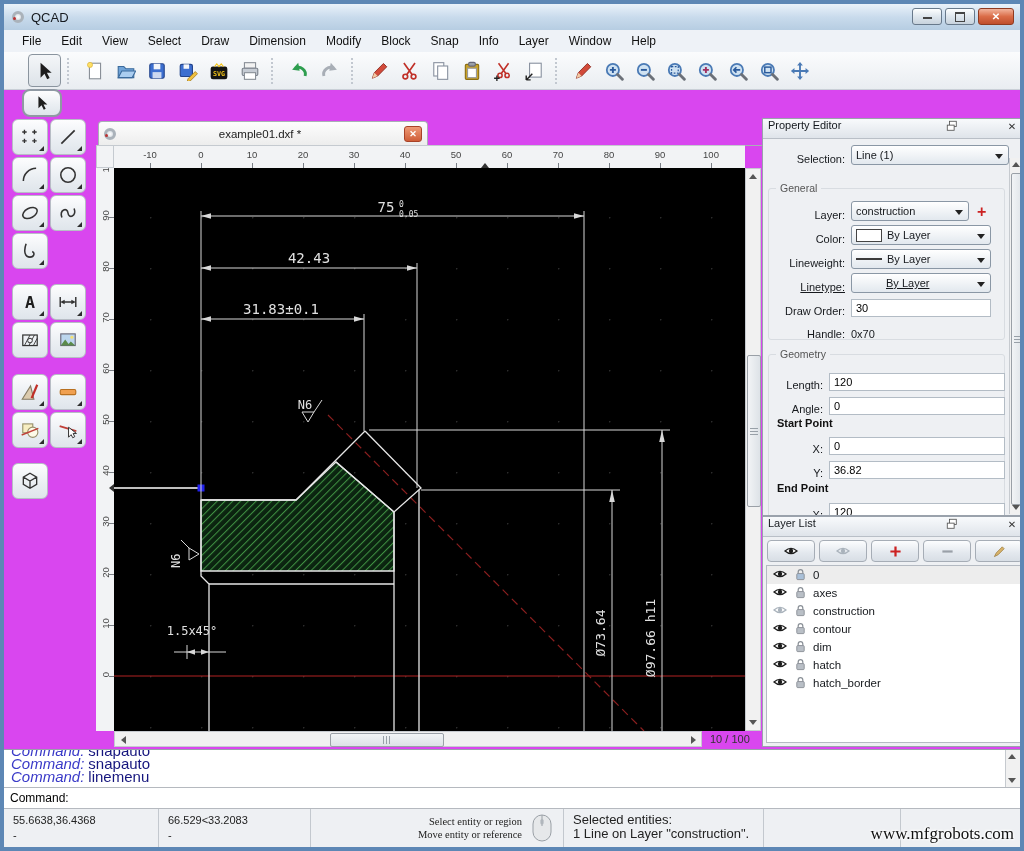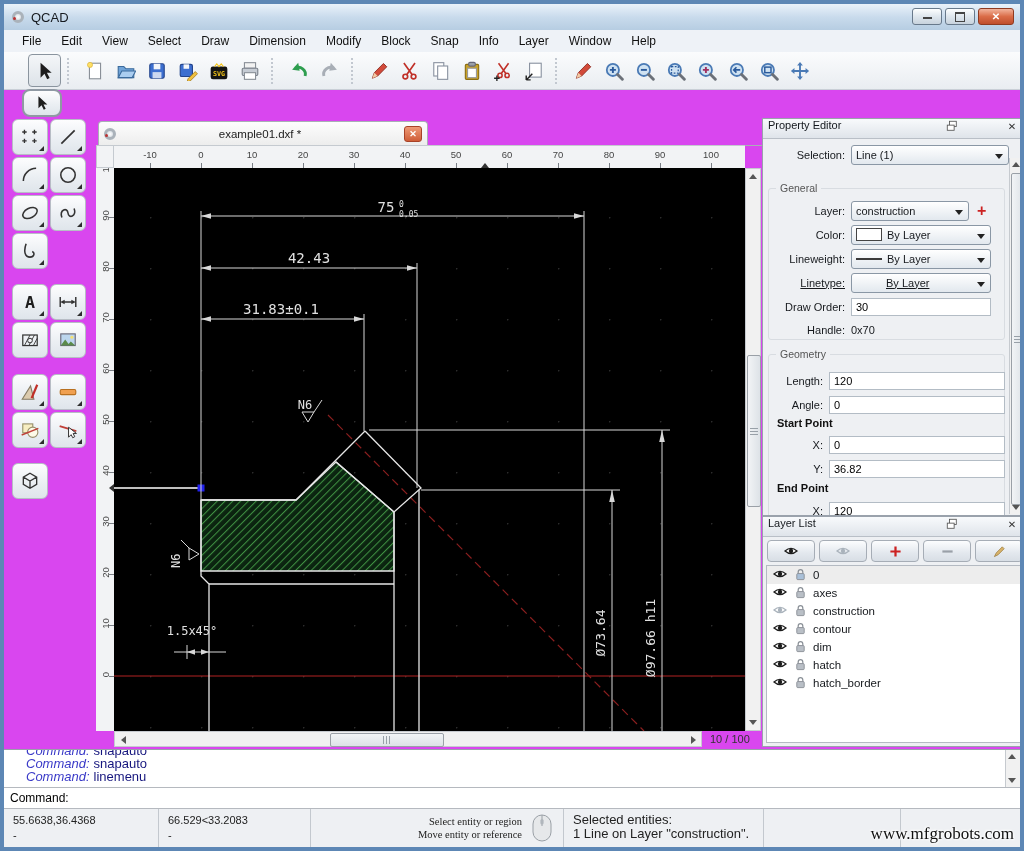--- a/index.html
+++ b/index.html
@@ -82,21 +82,21 @@
     background:linear-gradient(#f2f4f6,#dde2e7);display:flex;align-items:center;justify-content:center;}
   #hthumb span{width:8px;height:8px;background:repeating-linear-gradient(90deg,#98a0a8 0 1px,transparent 1px 3px);}
   #zoomind{position:absolute;left:706px;top:729px;font-size:11px;color:#333;}
   
   #rightdock{position:absolute;left:758px;top:114px;width:264px;height:631px;}
   .panel{position:absolute;left:0;width:264px;border:1px solid #9aa2ac;background:#eef0f3;box-sizing:border-box;}
   .panel-header{height:19px;background:linear-gradient(#f8fafc,#dfe4ea);border-bottom:1px solid #b9bfc7;
     display:flex;font-size:11px;color:#14181d;padding:0 5px;gap:44px;}
   .panel-header .sp{flex:1;}
   .ph-btn{width:16px;height:14px;display:flex;align-items:center;justify-content:center;font-size:10px;color:#333;}
-  .prow{position:absolute;left:0;height:21px;display:flex;align-items:center;font-size:11px;color:#16191d;}
+  .prow{position:absolute;left:0;height:21px;display:flex;align-items:flex-end;font-size:11px;color:#16191d;}
   .plabel{width:82px;text-align:right;padding-right:6px;}
   .combo{height:20px;border:1px solid #8a97a5;border-radius:3px;background:linear-gradient(#ffffff,#e2e8ee);
     display:flex;align-items:center;font-size:11px;padding:0 4px;box-sizing:border-box;position:relative;}
   .combo .caret{position:absolute;right:5px;top:8px;width:0;height:0;border-left:4px solid transparent;
     border-right:4px solid transparent;border-top:5px solid #222;}
   .swatch{width:24px;height:11px;background:#fff;border:1px solid #444;margin-right:5px;}
   .lwline{width:26px;height:2px;background:#3a3a3a;margin-right:5px;}
   .pinput{height:18px;border:1px solid #b3bcc5;background:#fff;font-size:11px;font-family:inherit;
     padding:0 4px;box-sizing:border-box;}
   .group-frame{position:absolute;left:5px;right:20px;border:1px solid #d8dce1;border-radius:3px;}
@@ -110,21 +110,21 @@
   #layer-toolbar{position:absolute;left:4px;top:23px;display:flex;gap:4px;}
   .lbtn{width:46px;height:20px;border:1px solid #a6adb6;border-radius:4px;
     background:linear-gradient(#fcfdfe,#e3e8ee 60%,#d8dee5);display:flex;align-items:center;justify-content:center;}
   #layer-rows{position:absolute;left:3px;right:3px;top:48px;bottom:3px;background:#fff;border:1px solid #b4bac2;}
   .lrow{display:flex;align-items:center;height:18px;font-size:11.5px;color:#16191d;padding-left:6px;}
   .lrow.sel{background:#ededed;}
   .lrow .nm{margin-left:6px;}
   
   #cmdhistory{position:absolute;left:0;top:745px;right:0;height:39px;background:#fff;
     border-top:1px solid #9aa0a8;border-bottom:1px solid #b5b9bf;overflow:hidden;box-sizing:border-box;}
-  #cmdlines{margin-top:-6px;padding-left:22px;font-size:13px;line-height:13px;}
+  #cmdlines{margin-top:-6px;padding-left:7px;font-size:15px;line-height:13px;}
   .cmd-label{color:#3a3ac8;font-style:italic;margin-right:4px;}
   .cmd-text{color:#16167e;}
   #histscroll{position:absolute;right:0;top:0;bottom:0;width:14px;background:#f1f1f1;border-left:1px solid #c6cacf;}
   #cmdinput{position:absolute;left:0;top:784px;right:0;height:21px;background:#fff;
     border-bottom:1px solid #b5b9bf;display:flex;align-items:center;padding-left:6px;font-size:12px;box-sizing:border-box;}
   #cmdinput input{border:none;outline:none;flex:1;font:inherit;height:16px;}
   
   #statusbar{position:absolute;left:0;top:805px;right:0;bottom:0;background:#eef0f3;display:flex;font-size:11px;color:#222;}
   .scell{border-right:1px solid #c3c8ce;padding:4px 9px;box-sizing:border-box;line-height:15px;}
   .scell.hint{display:flex;align-items:center;justify-content:flex-end;font-size:10.5px;line-height:13px;}

